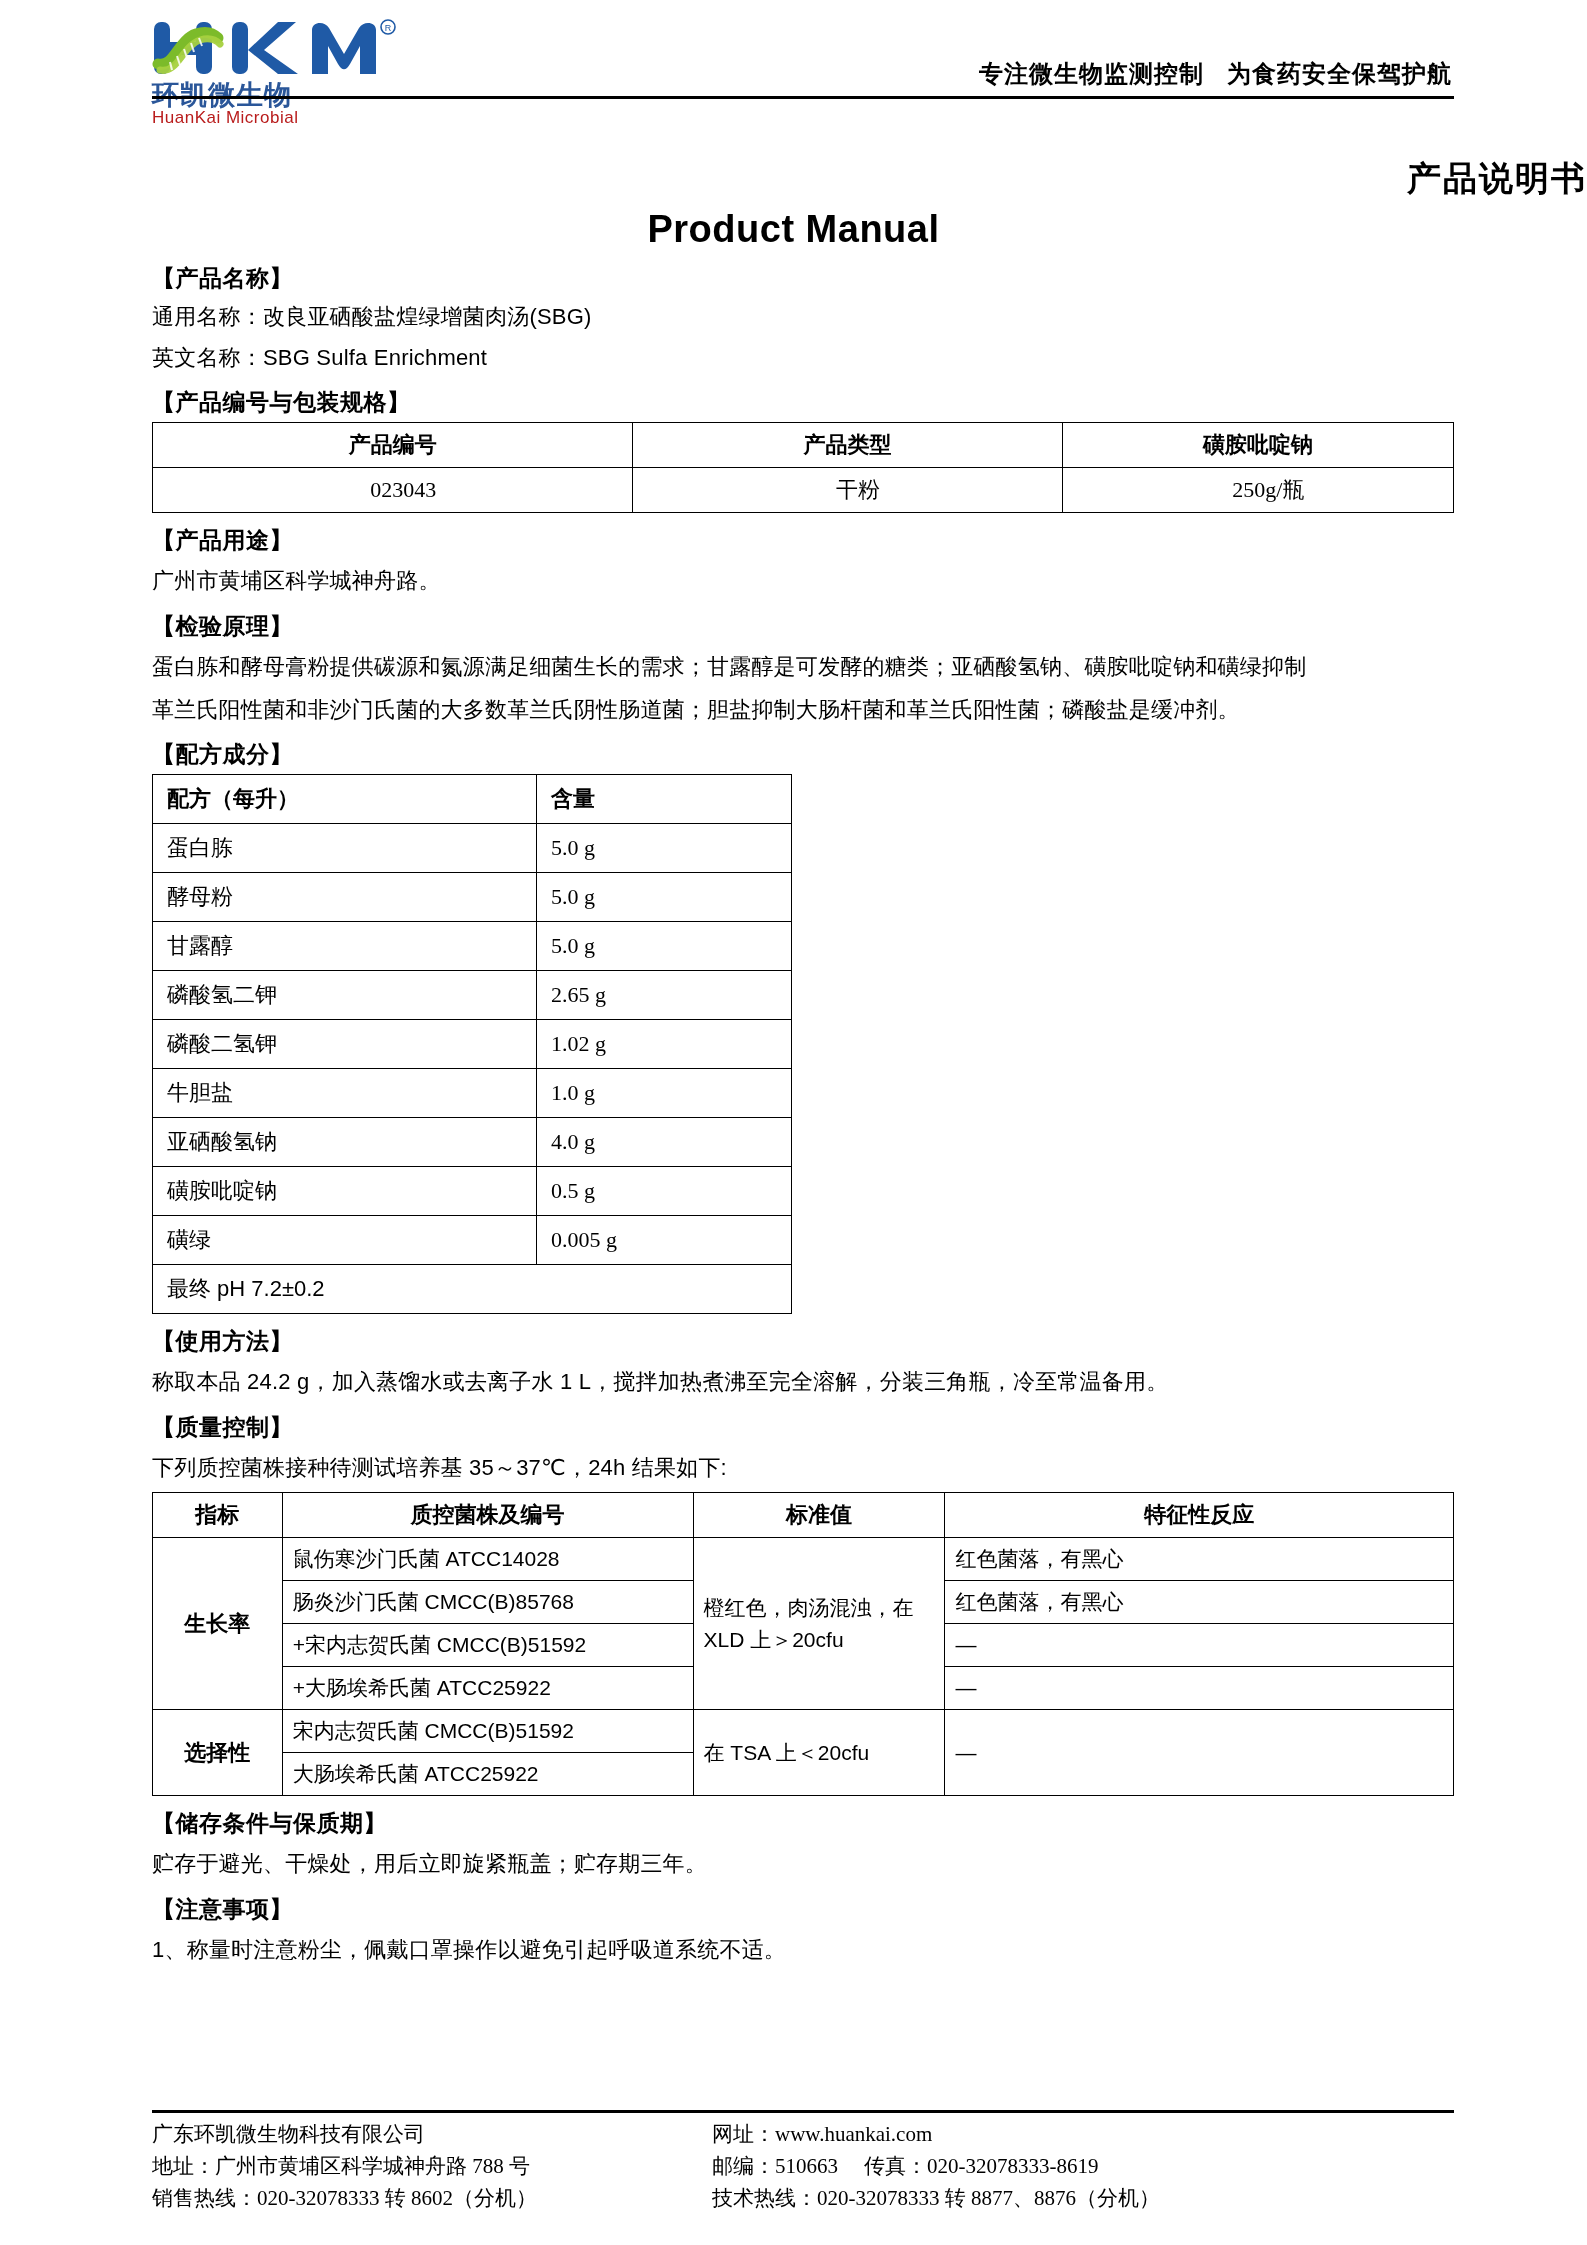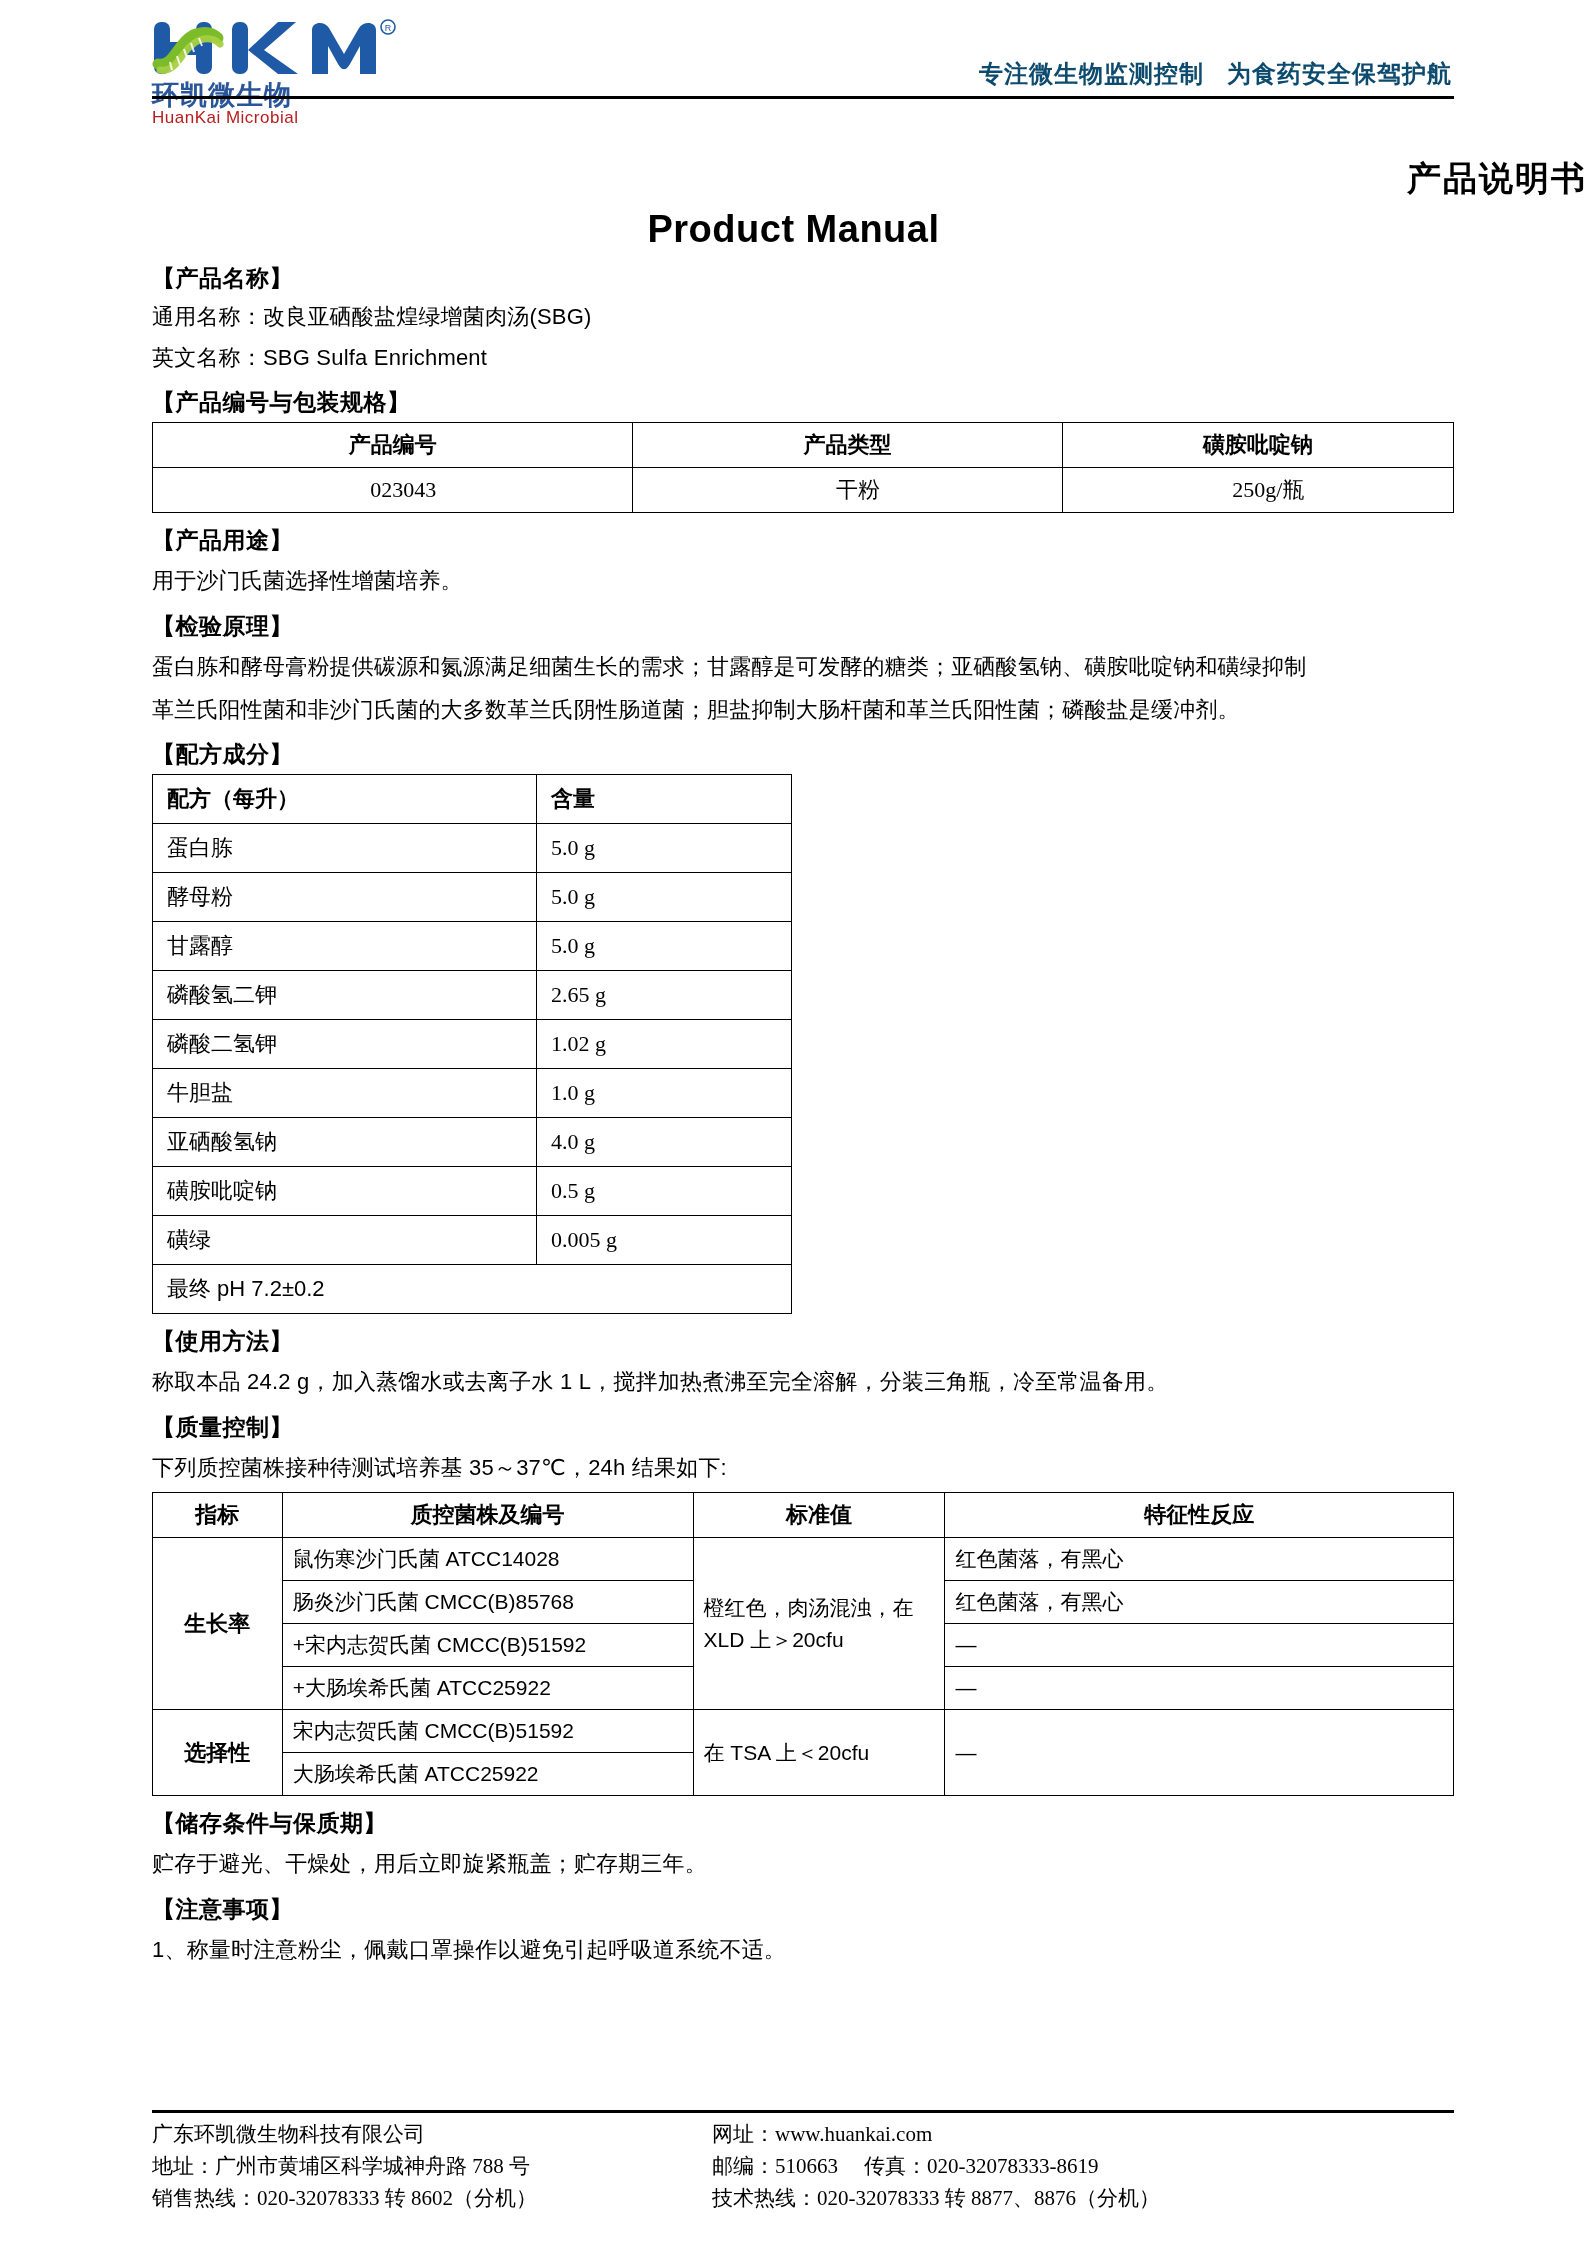--- a/index.html
+++ b/index.html
@@ -62,21 +62,21 @@
     flex: 1 1 auto;
     display: flex;
     flex-direction: column;
     align-items: flex-end;
     padding-top: 40px;
   }
   .tagline {
     font-size: 24px;
     font-weight: bold;
     letter-spacing: 1px;
-    color: #0c4a6e;
+    color: #000000;
     white-space: pre;
   }
   .header-rule {
     position: absolute;
     left: 152px;
     right: 133px;
     top: 96px;
     border-top: 3px solid #000;
   }
 
@@ -281,21 +281,21 @@
       <tbody>
         <tr>
           <td>023043</td>
           <td>干粉</td>
           <td>250g/瓶</td>
         </tr>
       </tbody>
     </table>
 
     <div class="section-head">【产品用途】</div>
-    <div class="para">用于沙门氏菌选择性增菌培养。</div>
+    <div class="para">广州市黄埔区科学城神舟路。</div>
 
     <div class="section-head">【检验原理】</div>
     <div class="para">蛋白胨和酵母膏粉提供碳源和氮源满足细菌生长的需求；甘露醇是可发酵的糖类；亚硒酸氢钠、磺胺吡啶钠和磺绿抑制</div>
     <div class="para">革兰氏阳性菌和非沙门氏菌的大多数革兰氏阴性肠道菌；胆盐抑制大肠杆菌和革兰氏阳性菌；磷酸盐是缓冲剂。</div>
 
     <div class="section-head">【配方成分】</div>
     <table class="t-formula">
       <thead>
         <tr>
           <th style="width:61%">配方（每升）</th>

